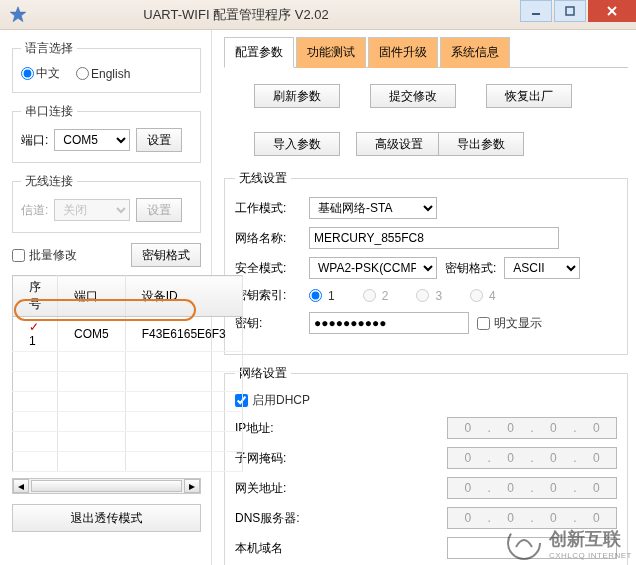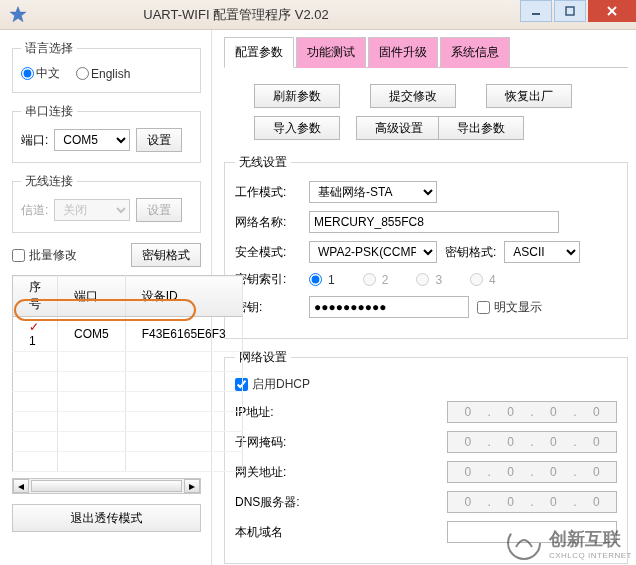--- a/index.html
+++ b/index.html
@@ -42,26 +42,26 @@
 .grid th { background: linear-gradient(#fdfdfd,#ececec); font-weight: normal; border-bottom: 1px solid #c8c8c8; }
 .gridwrap { position: relative; margin-bottom: 6px; }
 .ring { position: absolute; border: 2px solid #e07a28; border-radius: 14px; pointer-events: none; }
 .hscroll { height: 16px; border: 1px solid #c8c8c8; background: #f2f2f2; display: flex; align-items: center; }
 .hscroll .arrow { width: 16px; height: 14px; background: linear-gradient(#fdfdfd,#e2e2e2); border: 1px solid #c0c0c0; display:flex; align-items:center; justify-content:center; }
 .hscroll .thumb { flex:1; height: 12px; background: linear-gradient(#fdfdfd,#e2e2e2); border:1px solid #c0c0c0; margin: 0 2px; }
 
 .exitbtn { width: 100%; height: 28px; margin-top: 10px; border: 1px solid #c8c8c8; background: linear-gradient(#fdfdfd,#ececec); }
 
 .tabs { display: flex; border-bottom: 1px solid #c8c8c8; }
-.tab { padding: 6px 10px; border: 1px solid #c8c8c8; border-bottom: none; background: #f9a8d4; margin-right: 2px; position: relative; top: 1px; }
+.tab { padding: 6px 10px; border: 1px solid #c8c8c8; border-bottom: none; background: #fdba74; margin-right: 2px; position: relative; top: 1px; }
 .tab.active { background: #fff; border-bottom: 1px solid #fff; }
 
 .btnrow { display: flex; gap: 30px; margin: 16px 0 6px 30px; }
 .btnrow button { width: 86px; }
-.btnrow.r2 { margin-top: 8px; margin-bottom: 14px; gap: 16px; }
+.btnrow.r2 { margin-top: 24px; margin-bottom: 14px; gap: 16px; }
 .btnrow .rightcut { width: 86px; }
 
 fieldset.sec { border: 1px solid #d8d8d8; padding: 10px 10px 12px 10px; margin-bottom: 10px; }
 fieldset.sec legend { padding: 0 4px; }
 .frow { display: flex; align-items: center; margin-bottom: 8px; gap: 8px; }
 .flabel { width: 66px; }
 
 .radio4 { display: flex; align-items: center; gap: 28px; }
 .radio4 label { display:flex; align-items:center; gap:4px; }
 

